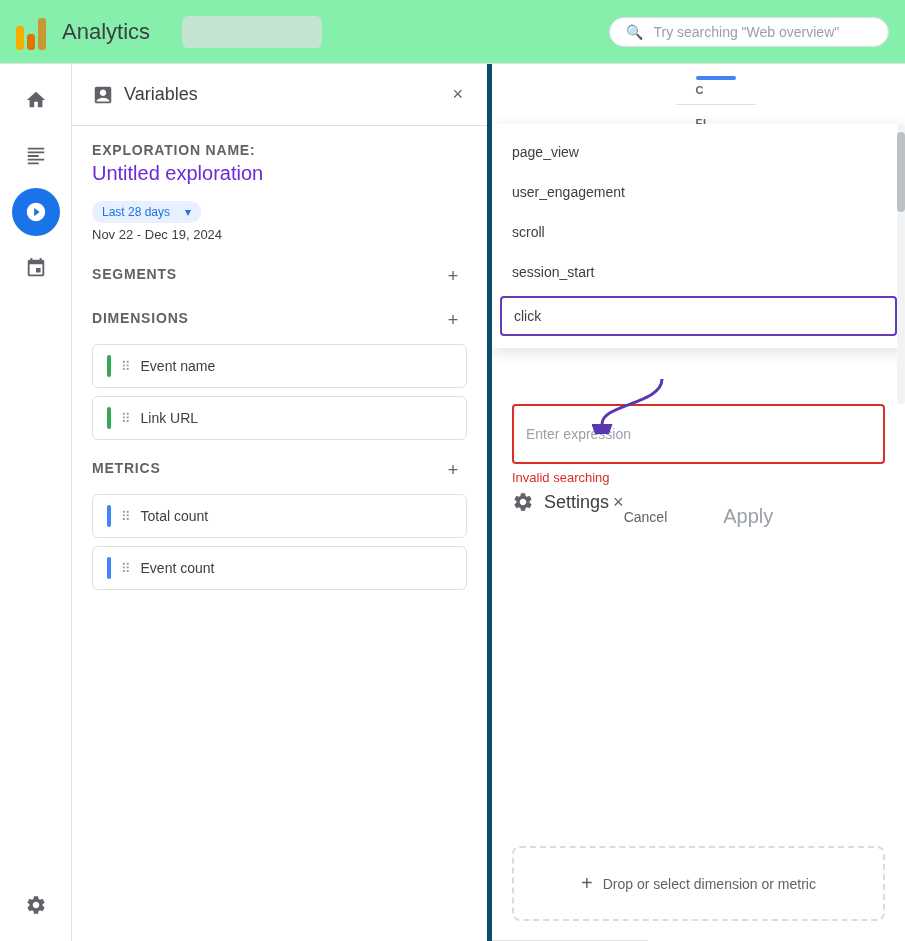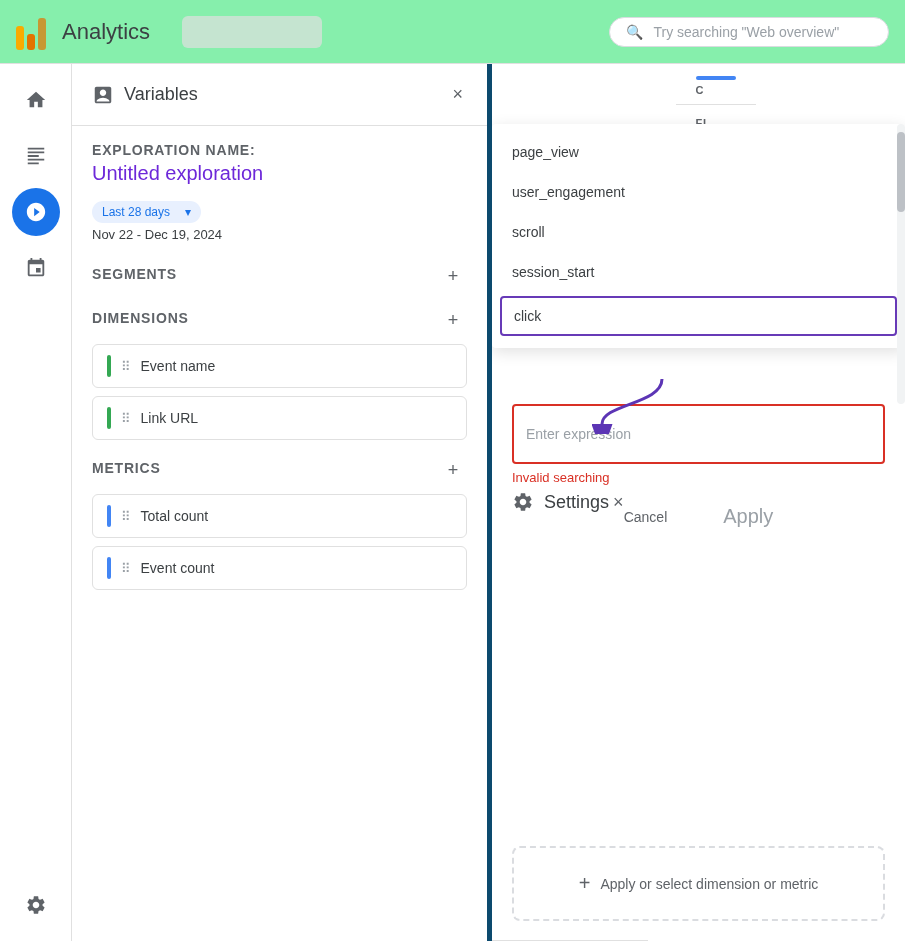--- a/index.html
+++ b/index.html
@@ -387,17 +387,17 @@
       </div>
       <div class="invalid-msg">Invalid searching</div>
       <div class="expression-actions">
         <button class="cancel-btn">Cancel</button>
         <button class="apply-btn">Apply</button>
       </div>
     </div>
 
     <div class="drop-zone">
       <span class="drop-zone-plus">+</span>
-      <span>Apply or select dimension or metric</span>
+      <span>Drop or select dimension or metric</span>
     </div>
   </div>
 
 </div>
 
 </body></html>

